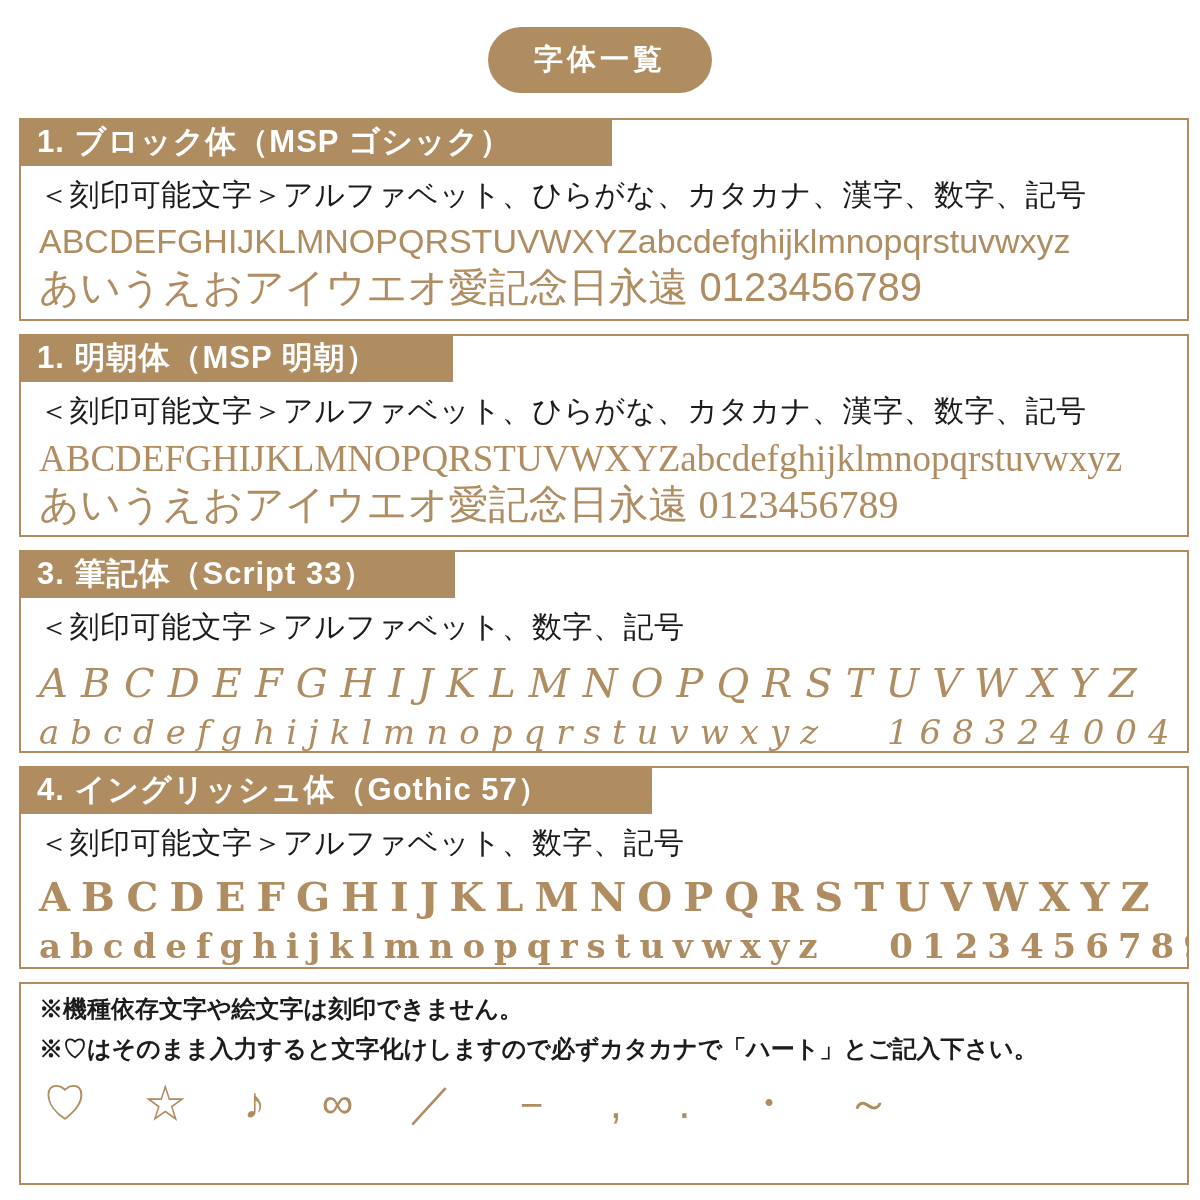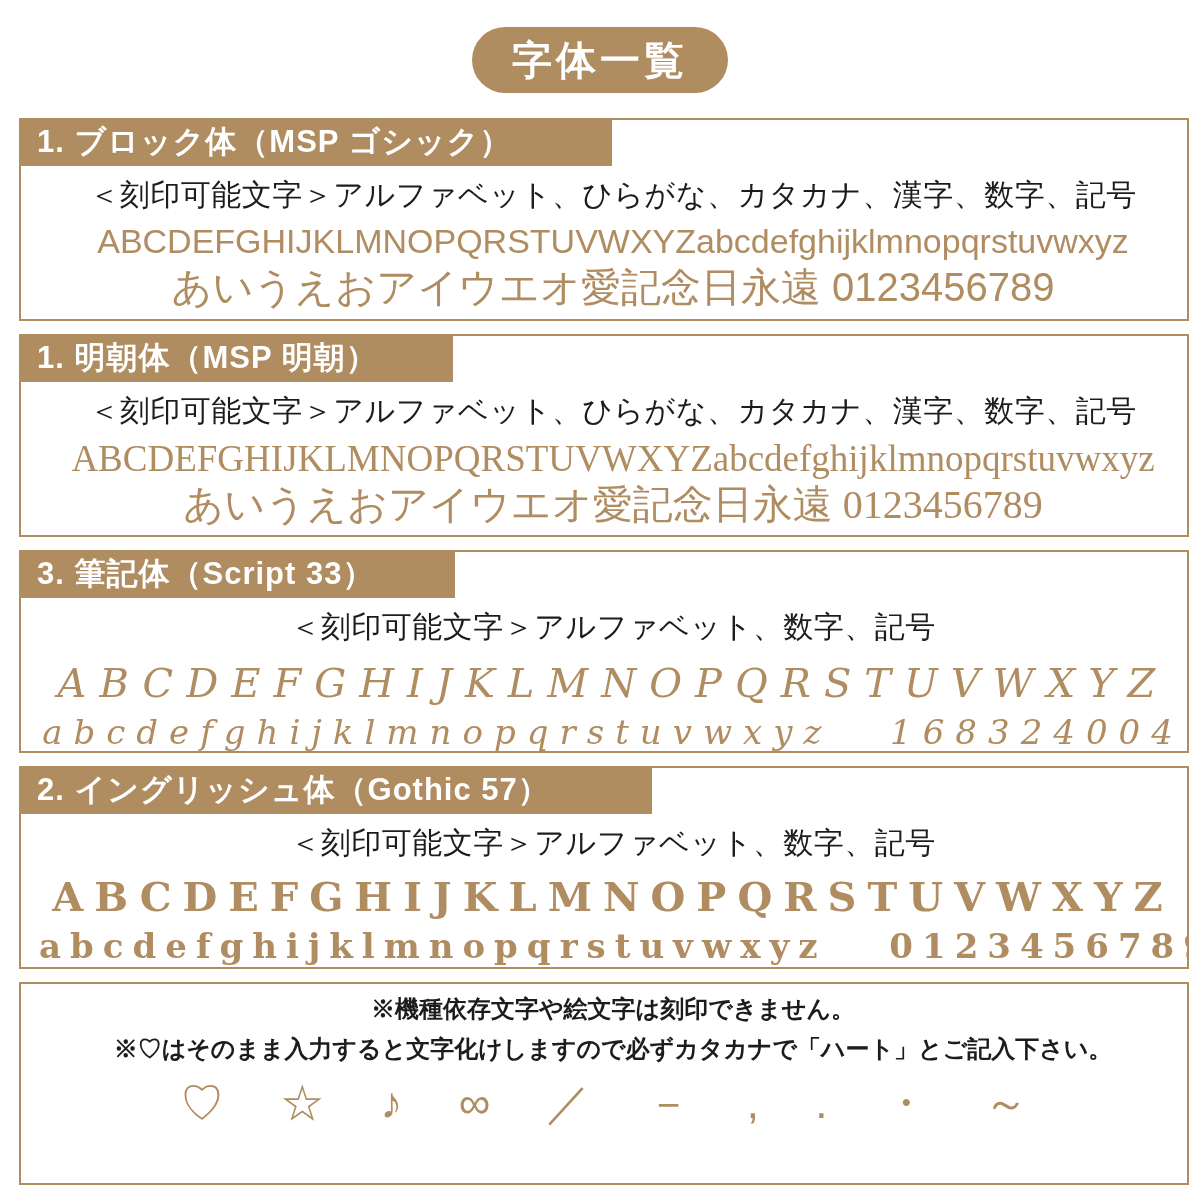--- a/index.html
+++ b/index.html
@@ -18,35 +18,34 @@
   .pill{
     width:fit-content;
     min-width:224px;
     height:66px;
     margin:27px auto 25px auto;
     padding:12px 40px;
     box-sizing:border-box;
     background:var(--accent);
     border-radius:33px;
     color:#ffffff;
-    font-size:40px;
+    font-size:29px;
     font-weight:700;
     letter-spacing:4px;
     display:flex;align-items:center;justify-content:center;
     white-space:nowrap;
   }
   
   .box{
     border:2px solid var(--accent);
     margin:0 11px 13px 19px;
     height:199px;
     background:#ffffff;
     overflow:hidden;
     position:relative;
-    text-align:center;
   }
   .bar{
     display:flex;align-items:center;
     width:fit-content;
     height:48px;
     margin:-2px 0 0 -2px;
     padding:0 30px 0 18px;
     box-sizing:border-box;
     background:var(--accent);
     color:#ffffff;
@@ -116,21 +115,21 @@
   </section>
 
   <section class="box">
     <div class="bar w3">3. 筆記体（Script 33）</div>
     <div class="allowed">＜刻印可能文字＞アルファベット、数字、記号</div>
     <div class="sample script-caps">ABCDEFGHIJKLMNOPQRSTUVWXYZ</div>
     <div class="sample script-low">abcdefghijklmnopqrstuvwxyz 168324004</div>
   </section>
 
   <section class="box">
-    <div class="bar w4">2. イングリッシュ体（Gothic 57）</div>
+    <div class="bar w4">4. イングリッシュ体（Gothic 57）</div>
     <div class="allowed">＜刻印可能文字＞アルファベット、数字、記号</div>
     <div class="sample bl-caps">ABCDEFGHIJKLMNOPQRSTUVWXYZ</div>
     <div class="sample bl-low">abcdefghijklmnopqrstuvwxyz 0123456789</div>
   </section>
 
   <section class="box">
     <div class="note">※機種依存文字や絵文字は刻印できません。</div>
     <div class="note">※♡はそのまま入力すると文字化けしますので必ずカタカナで「ハート」とご記入下さい。</div>
     <div class="symbols">♡ ☆ ♪ ∞ ／ － , . ・ ～</div>
   </section>

